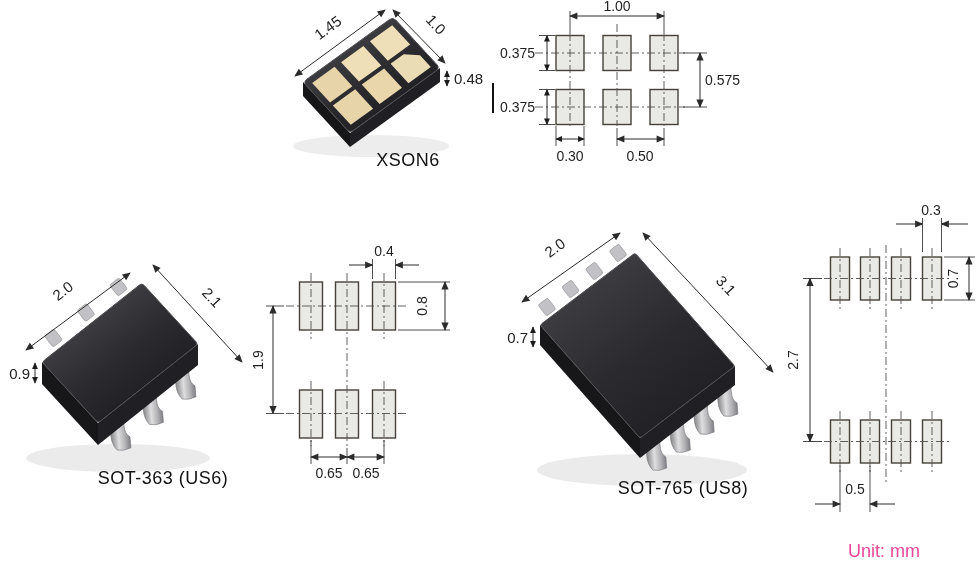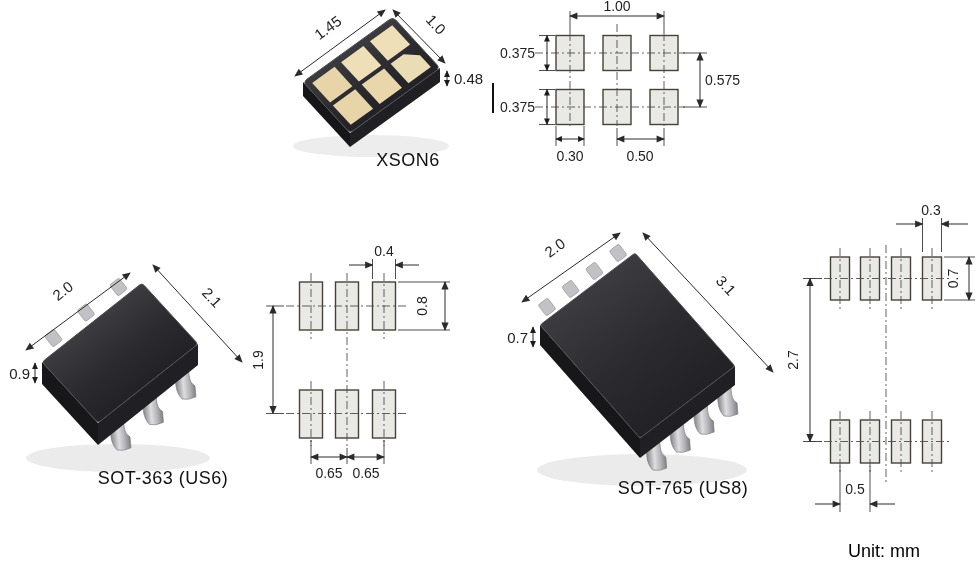--- a/index.html
+++ b/index.html
@@ -7,21 +7,21 @@
           font-family:"Liberation Sans",sans-serif;}
   svg{position:absolute;overflow:visible;}
   .dt{font:14px "Liberation Sans",sans-serif;fill:#1f1f1f;}
   .dtp{font:15px "Liberation Sans",sans-serif;fill:#1f1f1f;}
   .lbl{font:18px "Liberation Sans",sans-serif;fill:#111111;letter-spacing:0.5px;}
   .dimline{stroke:#2b2b2b;stroke-width:1;fill:none;}
   .extline{stroke:#3a3a3a;stroke-width:0.9;fill:none;}
   .cline{stroke:#4f4f4f;stroke-width:0.9;fill:none;stroke-dasharray:8 3 2 3;}
   .pad{fill:#e9e9e6;stroke:#474239;stroke-width:1.4;}
   .tface{stroke:#515156;stroke-width:1;vector-effect:non-scaling-stroke;}
-  .unit{position:absolute;left:848px;top:541px;font:18px "Liberation Sans",sans-serif;color:#000000;}
+  .unit{position:absolute;left:848px;top:541px;font:18px "Liberation Sans",sans-serif;color:#ec4899;}
   .vdiv{position:absolute;left:492px;top:83px;width:2px;height:30px;background:#111;}
 </style>
 </head>
 <body>
 
 <div class="canvas">
 
   <svg width="0" height="0">
     <defs>
       <marker id="arr" viewBox="0 0 10 10" refX="9" refY="5" markerWidth="9" markerHeight="9" markerUnits="userSpaceOnUse" orient="auto-start-reverse">

